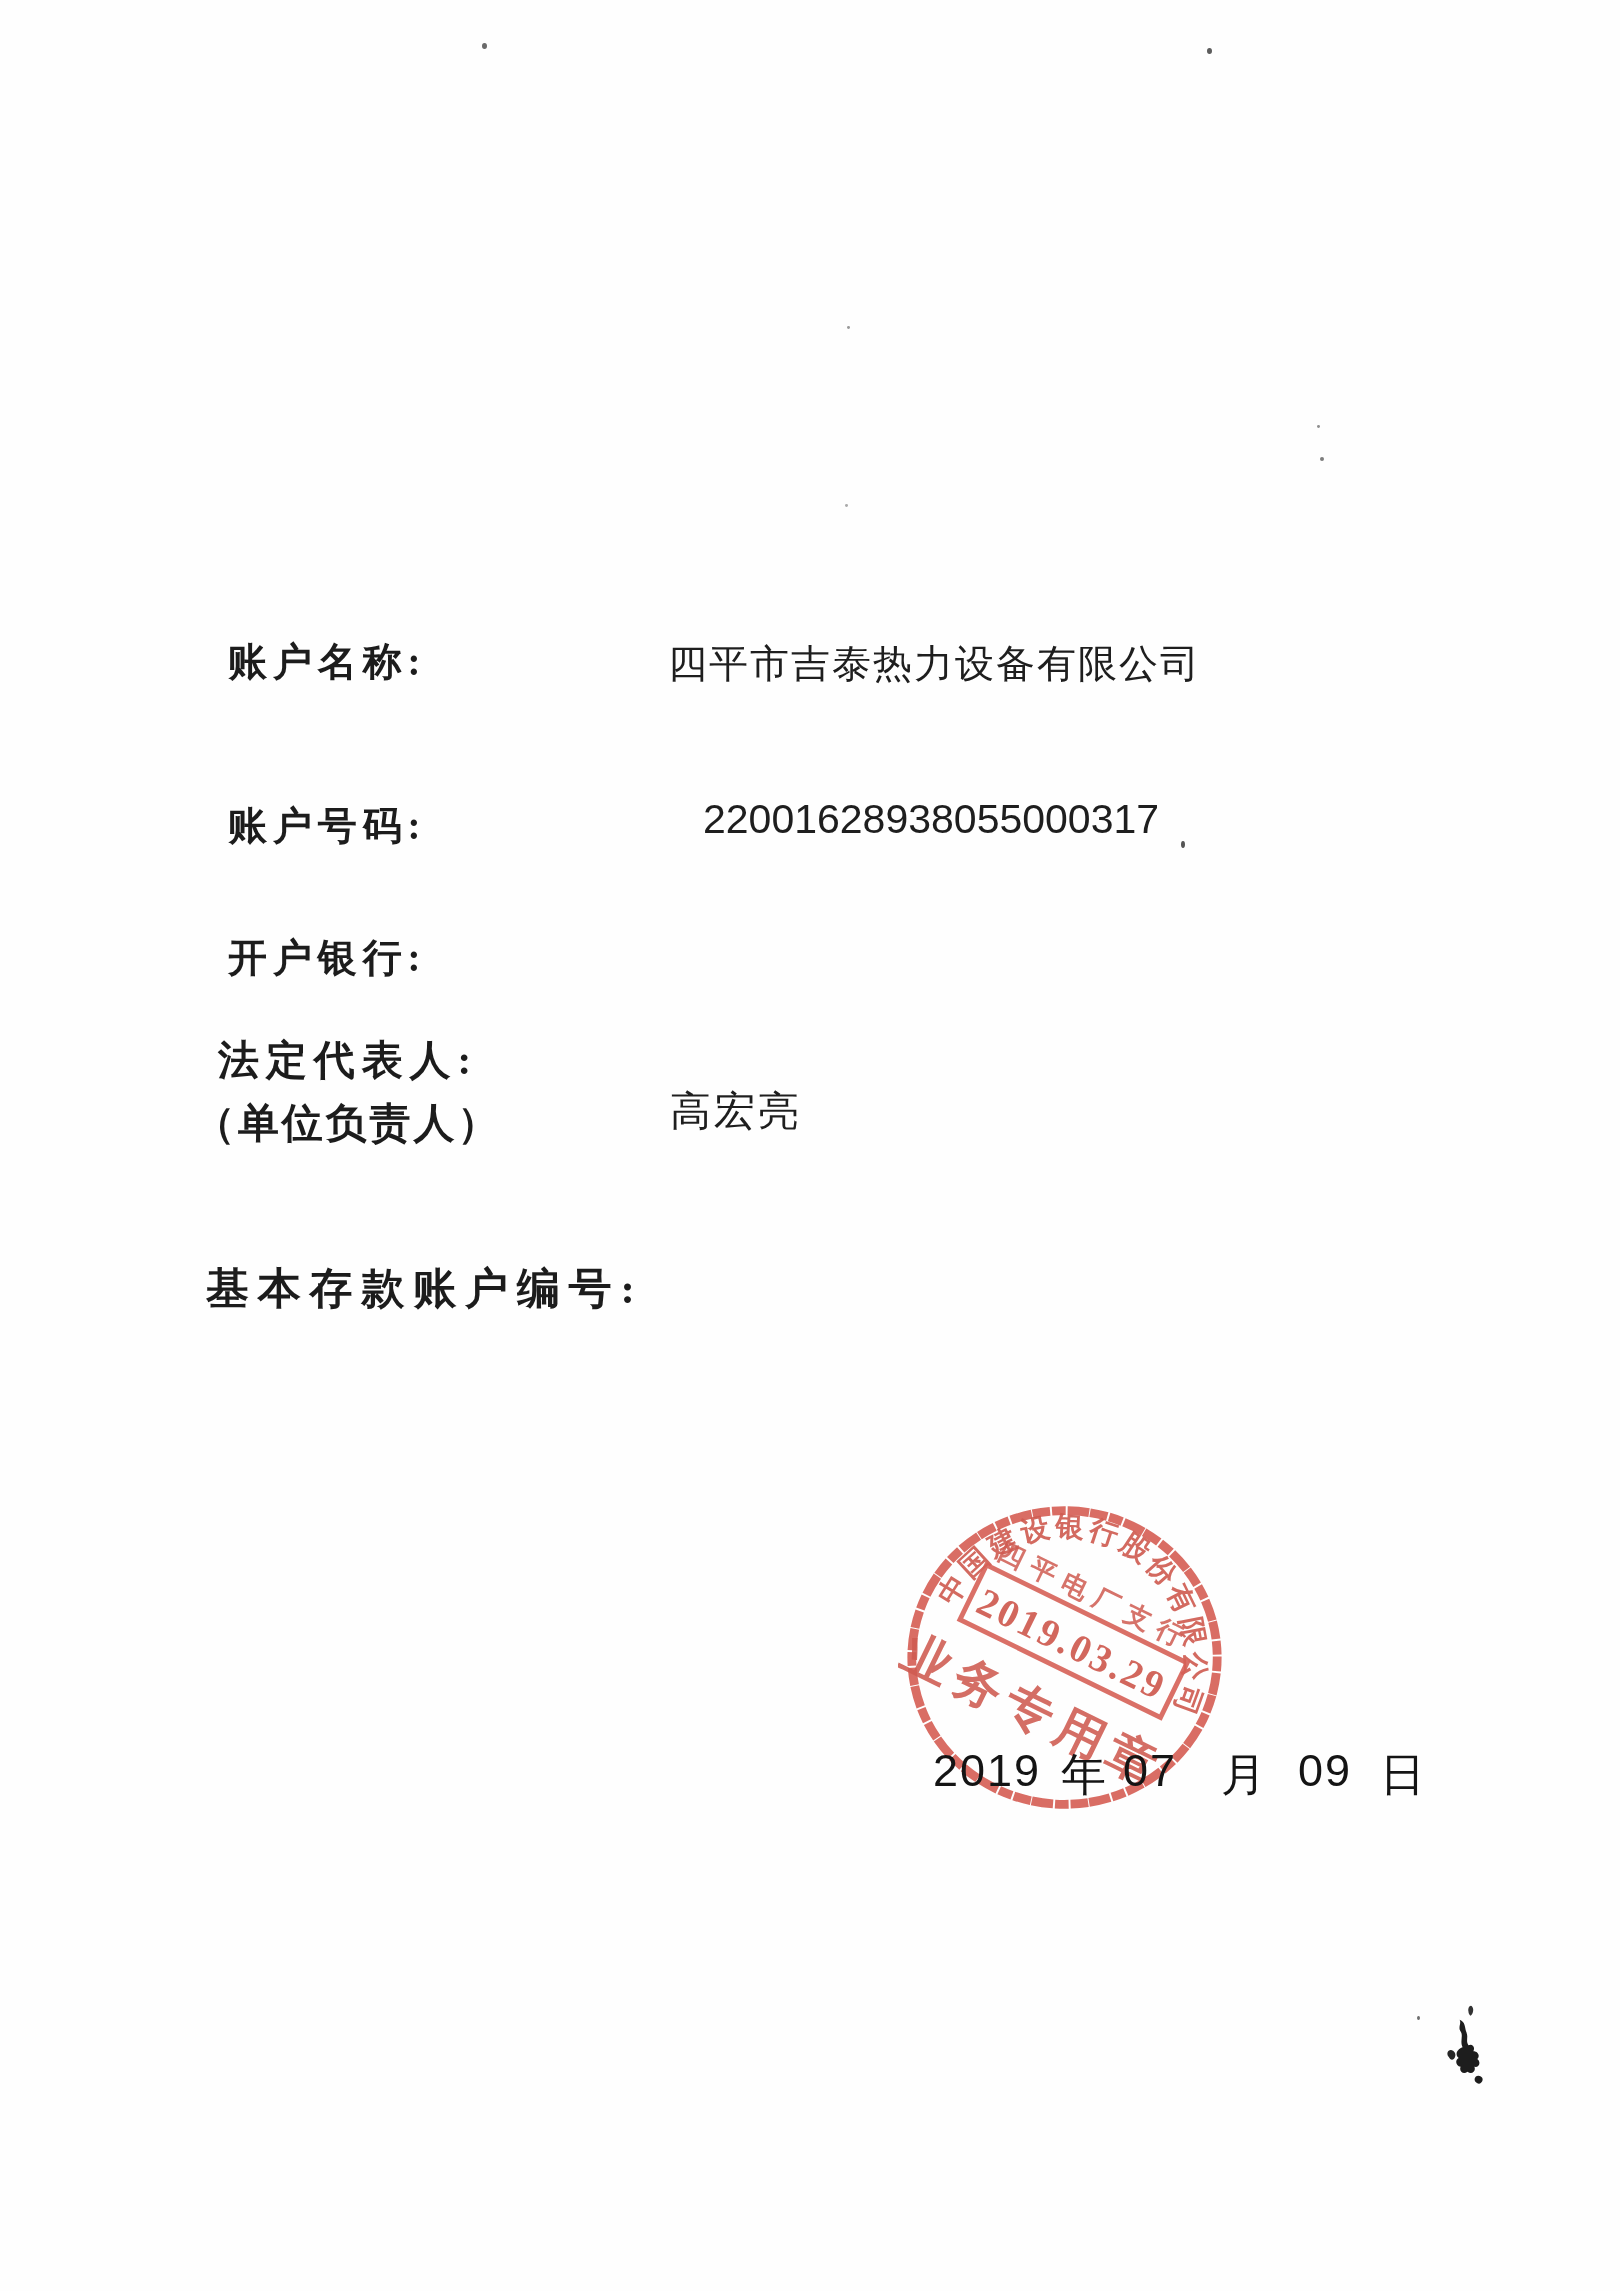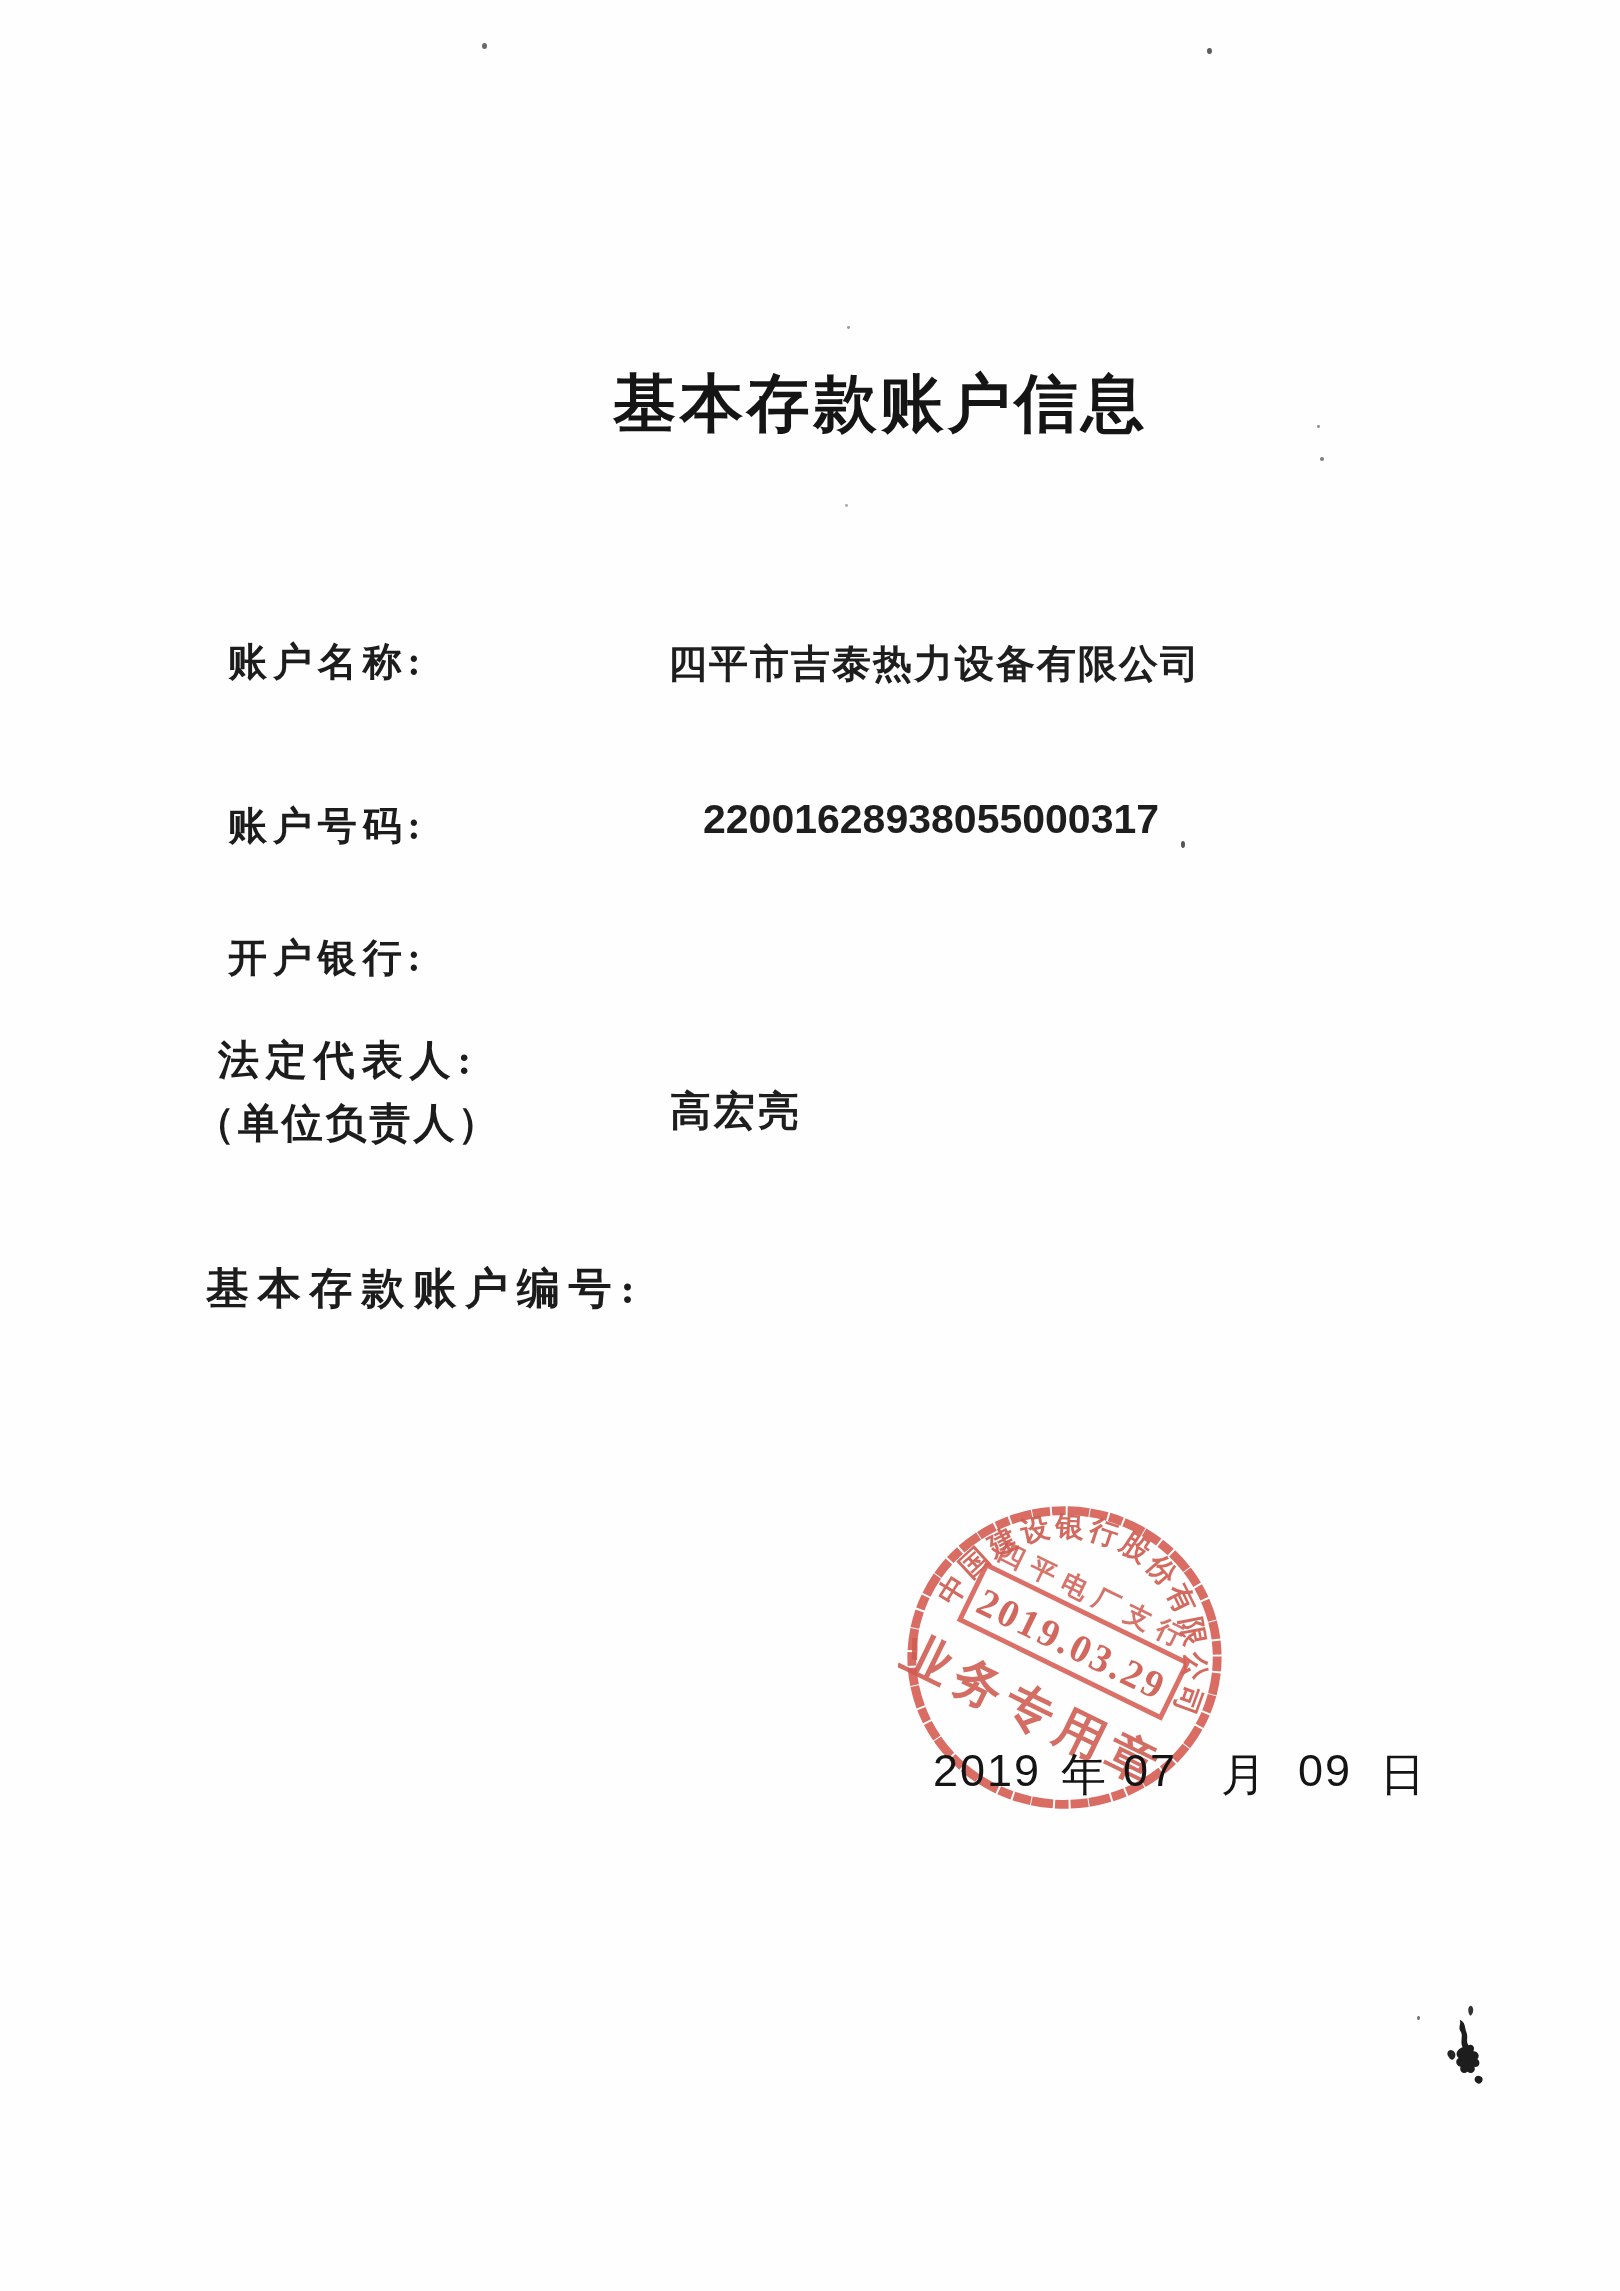--- a/index.html
+++ b/index.html
@@ -26,21 +26,21 @@
     position: absolute;
     font-size: 39px;
     font-weight: 600;
     letter-spacing: 5.9px;
     white-space: nowrap;
     color: #1c1c1c;
   }
   .field-value {
     position: absolute;
     font-size: 39px;
-    font-weight: 700;
+    font-weight: 400;
     letter-spacing: 2px;
     white-space: nowrap;
     color: #1e1e1e;
     text-align: right;
   }
   .num {
     font-family: "Liberation Sans", "DejaVu Sans", sans-serif;
     letter-spacing: 0px;
     margin-left: 33px;
   }
@@ -113,21 +113,20 @@
   .sp5 { left: 1320px; top: 457px;  width: 3.9px; height: 3.9px; background: #7d7d7d; }
   .sp6 { left: 1181px; top: 841px;  width: 3.9px; height: 6.9px; background: #555555; }
   .sp7 { left: 845px;  top: 504px;  width: 2.9px; height: 2.9px; background: #ababab; }
   .sp8 { left: 1417px; top: 2016px; width: 2.9px; height: 3.9px; background: #6f6f6f; }
 </style>
 </head>
 <body>
 
 <div class="page">
 
-  <div class="doc-title">基本存款账户信息</div>
 
   <div class="field-label lbl-r1">账户名称:</div>
   <div class="field-value val-r1">四平市吉泰热力设备有限公司</div>
 
   <div class="field-label lbl-r2">账户号码:</div>
   <div class="field-value val-r2 num">22001628938055000317</div>
 
   <div class="field-label lbl-r3">开户银行:</div>
 
   <div class="field-label lbl-r4a">法定代表人:</div>

